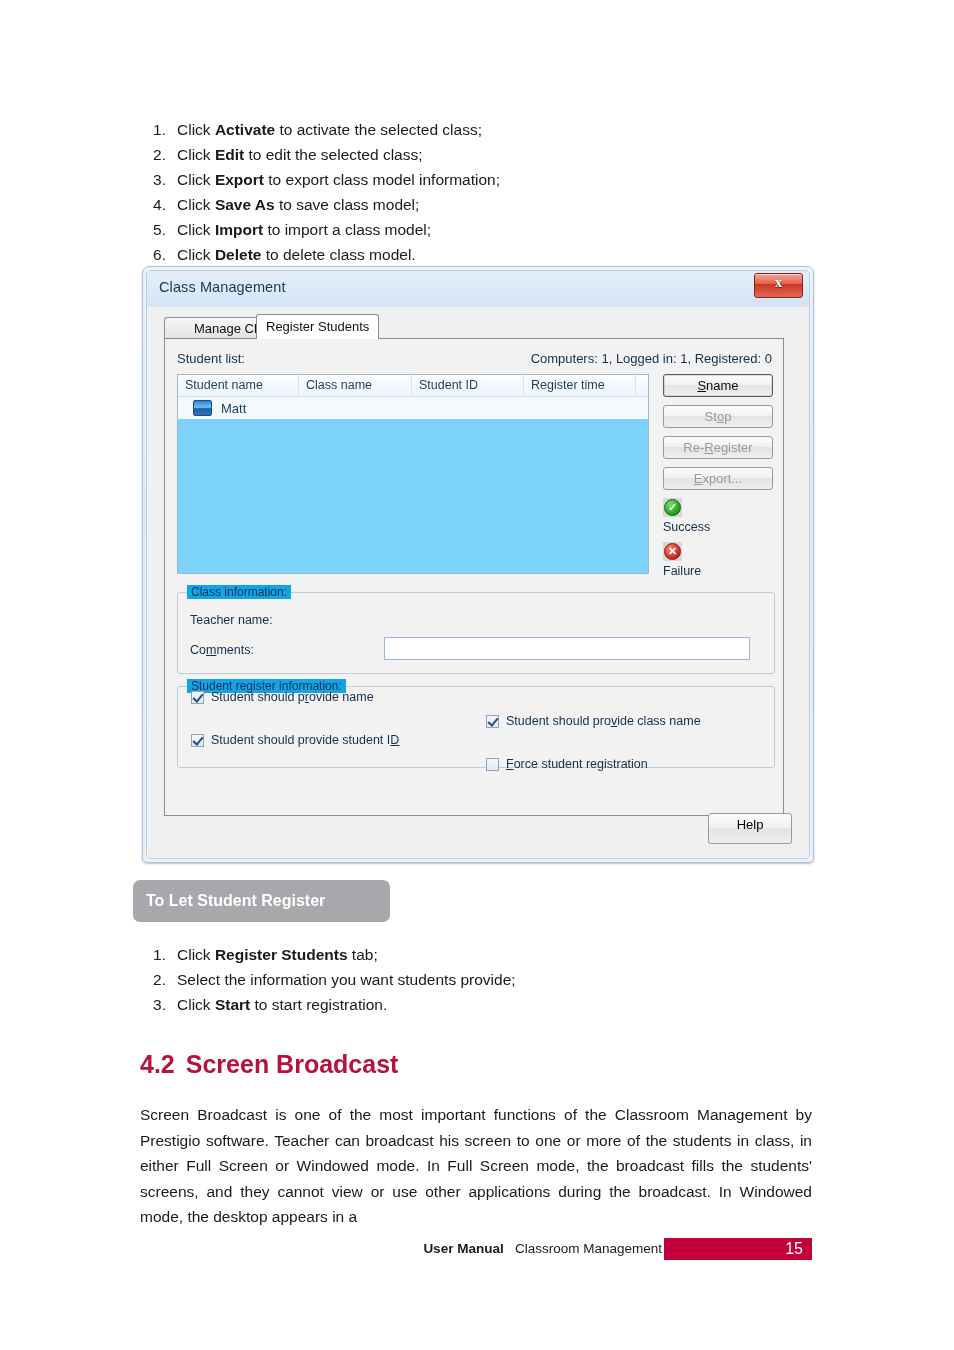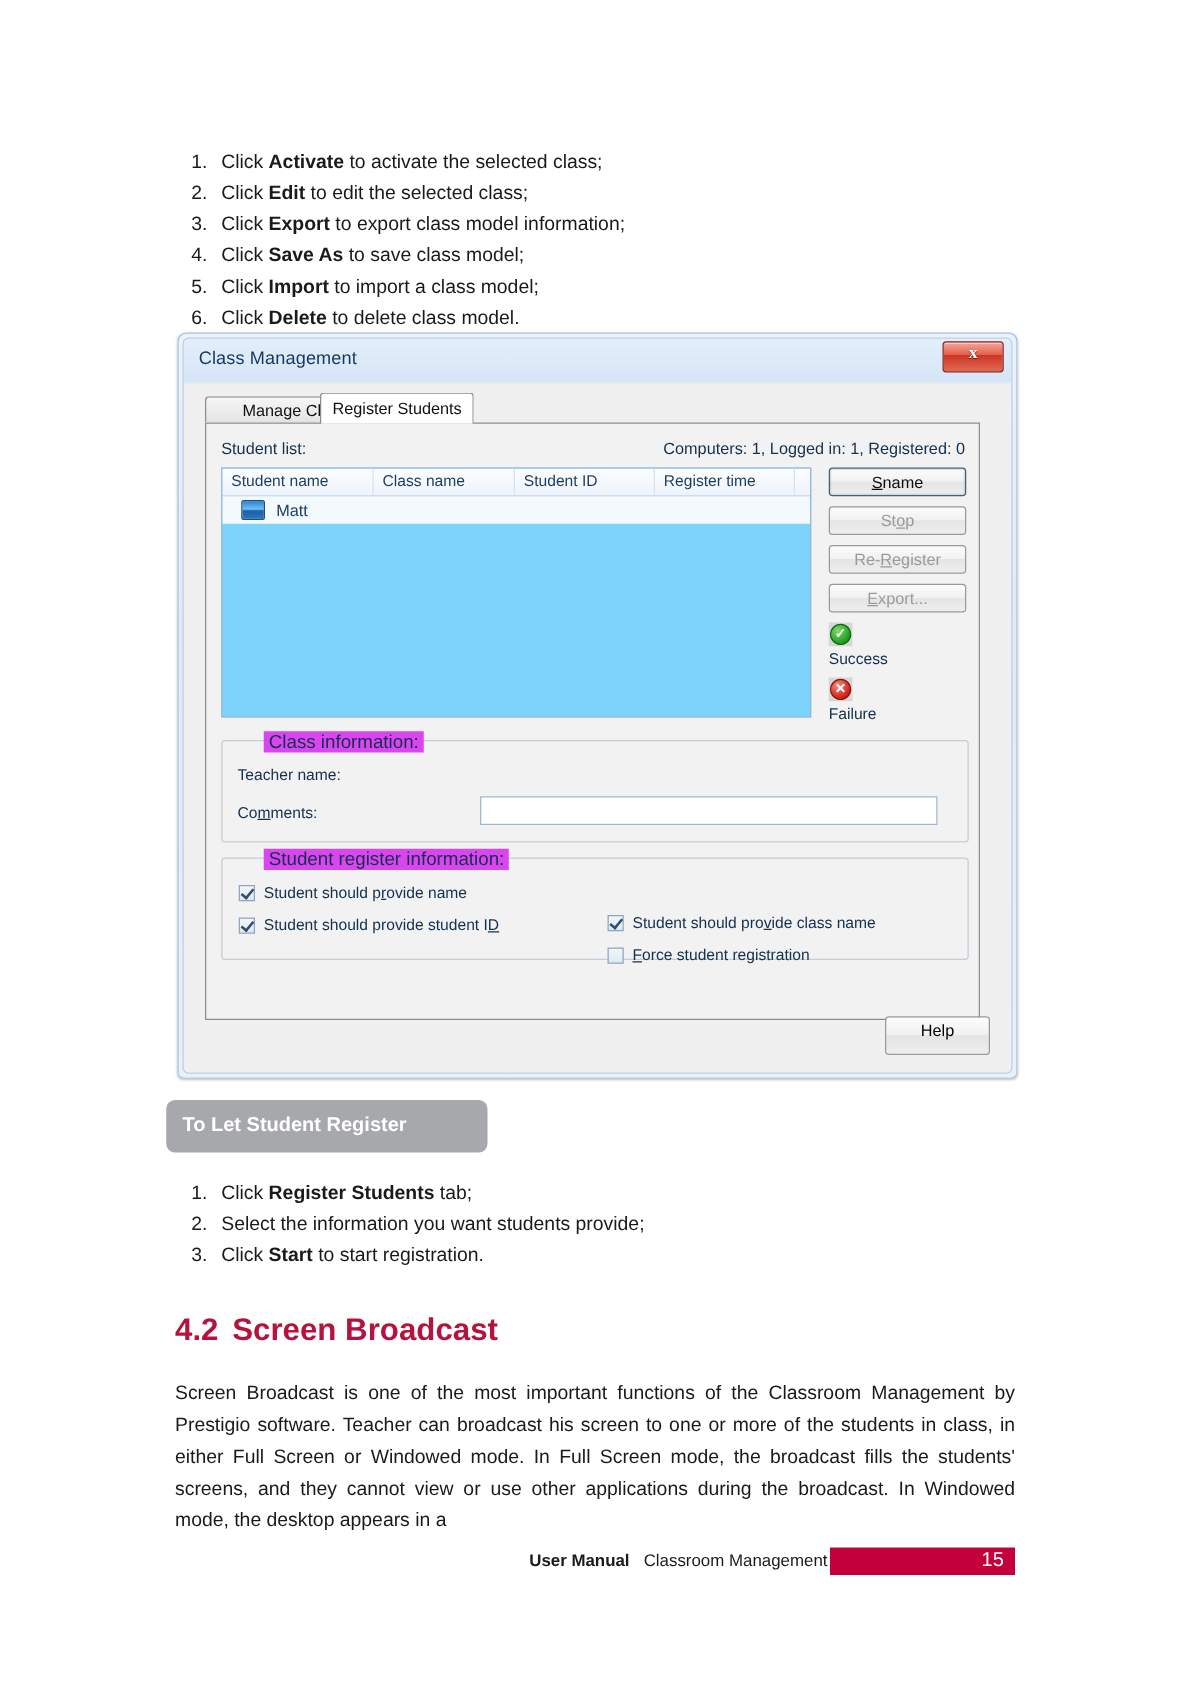--- a/index.html
+++ b/index.html
@@ -299,24 +299,23 @@
   .groupbox {
     position: absolute;
     border: 1px solid #c2cdd8;
     border-radius: 3px;
   }
   .groupbox > .legend {
     position: absolute;
     top: -8px;
     left: 9px;
     padding: 0 4px;
-    background: #d946ef;
-    font-size: 15px;
+    background: #0ea5e9;
+    font-size: 12px;
     color: #14304c;
-    margin-left: 24px;
   }
   .gb-class { left: 12px; top: 253px; width: 596px; height: 80px; }
   .gb-reg   { left: 12px; top: 347px; width: 596px; height: 80px; }
 
   .field-label {
     position: absolute;
     font-size: 12.5px;
     color: #14304c;
   }
   .lbl-teacher  { left: 12px; top: 20px; }
@@ -333,21 +332,21 @@
   }
 
   .cb-row {
     position: absolute;
     display: flex;
     align-items: center;
     font-size: 12.5px;
     color: #14304c;
     white-space: nowrap;
   }
-  .cb-r0 { top: 20px; }
+  .cb-r0 { top: 3px; }
   .cb-r1 { top: 46px; }
   .cb-c0 { left: 13px; }
   .cb-c1 { left: 308px; margin-top: 24px; }
   .checkbox {
     width: 13px; height: 13px;
     border: 1px solid #8ea5bb;
     background: linear-gradient(to bottom, #f2f6fa, #dfe8f1);
     margin-right: 7px;
     flex: none;
     position: relative;

